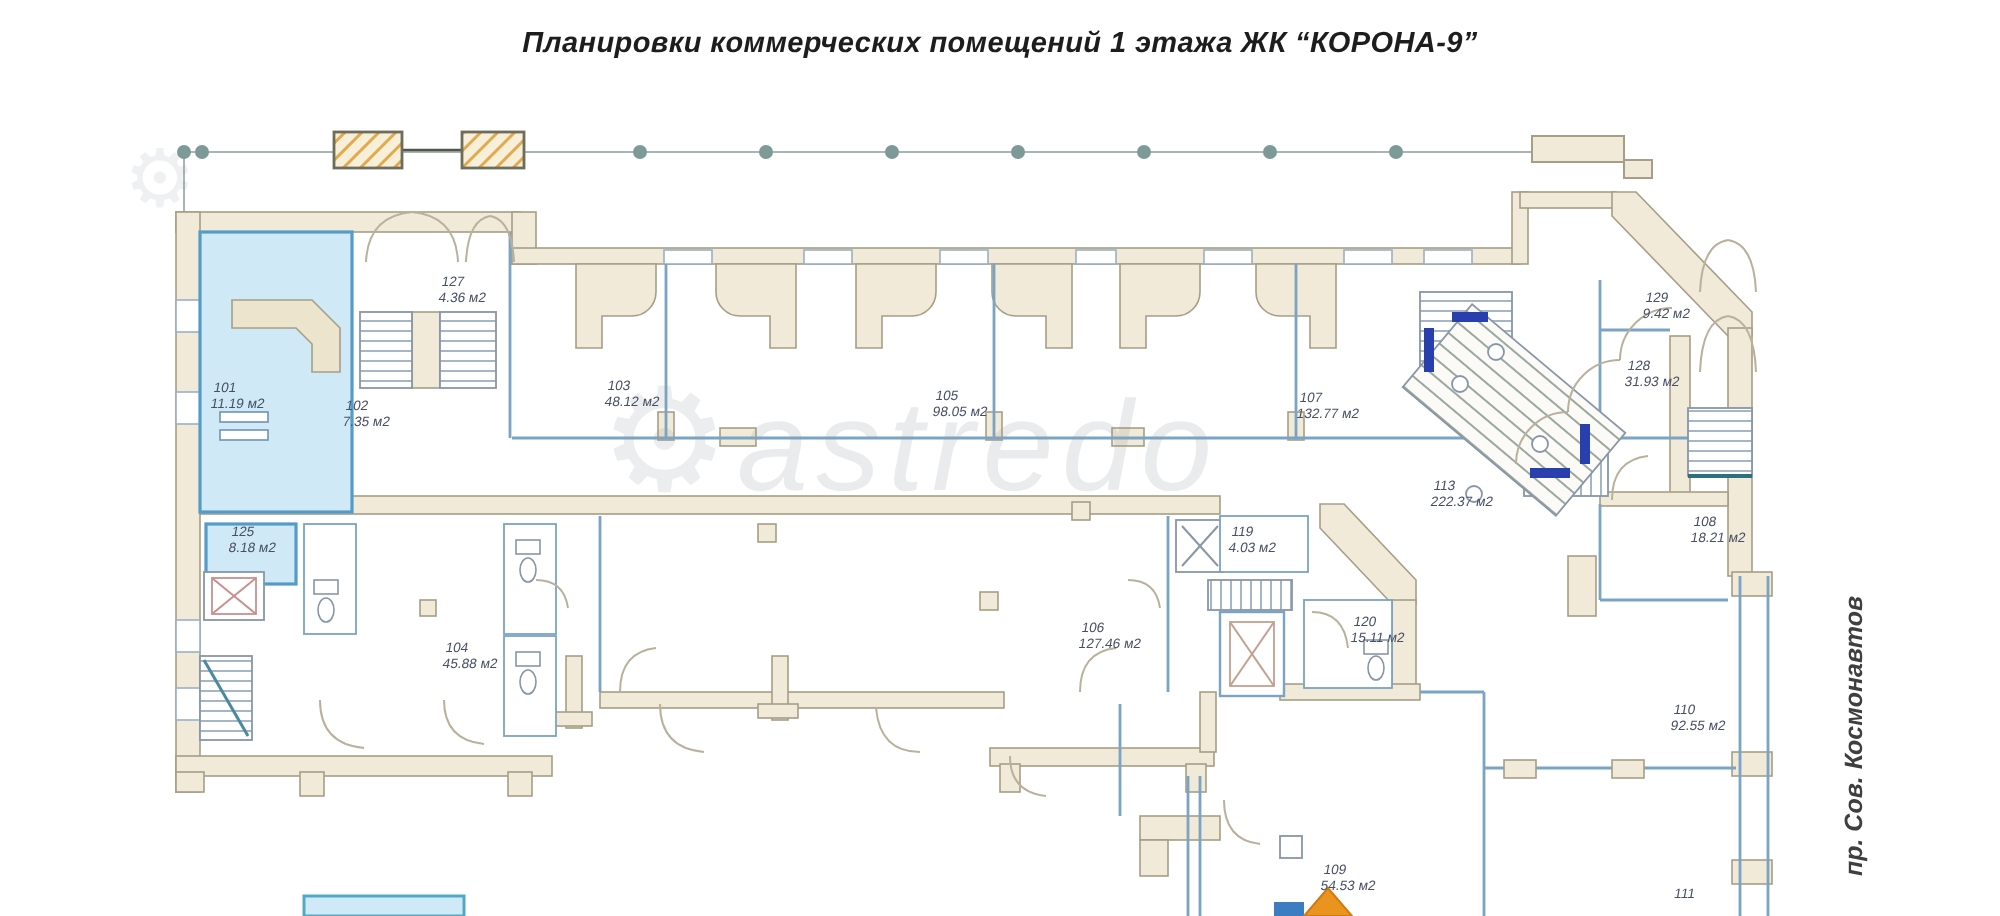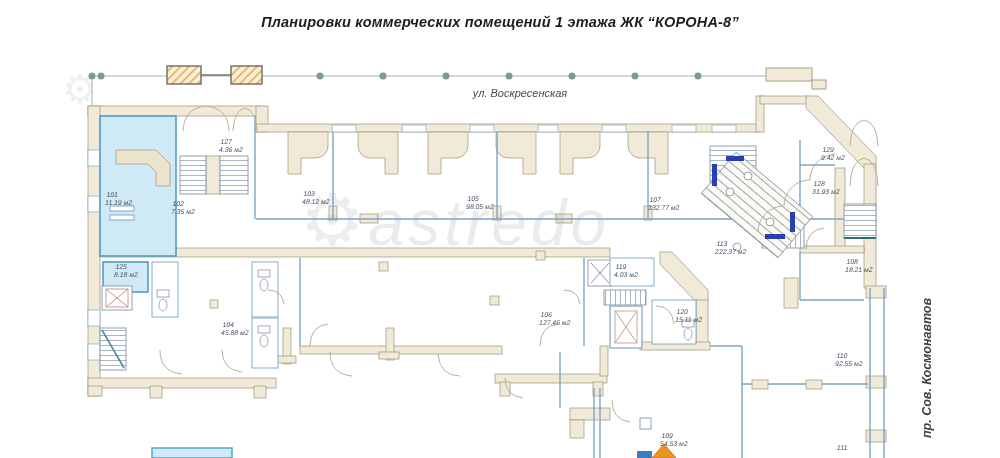--- a/index.html
+++ b/index.html
@@ -258,22 +258,21 @@
         <path d="M878,146 Q877,122 864,120"></path>
     </g>
 
     <g>
       <rect x="152" y="448" width="80" height="10" fill="#cfe9f7" stroke="#53a8c6" stroke-width="1.5"></rect>
       <rect x="637" y="451" width="15" height="7" fill="#3c7cc0"></rect>
       <polygon points="652,458 664,444 676,458" fill="#ea9420" stroke="#d07a10" stroke-width="1"></polygon>
     </g>
   </svg>
 
-  <div class="page-title">Планировки коммерческих помещений 1 этажа  ЖК “КОРОНА-8”</div>
-  <div class="street-top">ул. Воскресенская</div>
+  <div class="page-title">Планировки коммерческих помещений 1 этажа  ЖК “КОРОНА-9”</div>
   <div class="street-right">пр. Сов. Космонавтов</div>
 
   <div class="watermark"><span class="gear">⚙</span><span>astredo</span></div>
   <div class="gear-small">⚙</div>
 
   <div class="room-label" style="left:106px;top:191px">
       <span>101</span>
       <span>11.19 м2</span>
     </div>
   <div class="room-label" style="left:172px;top:200px">

